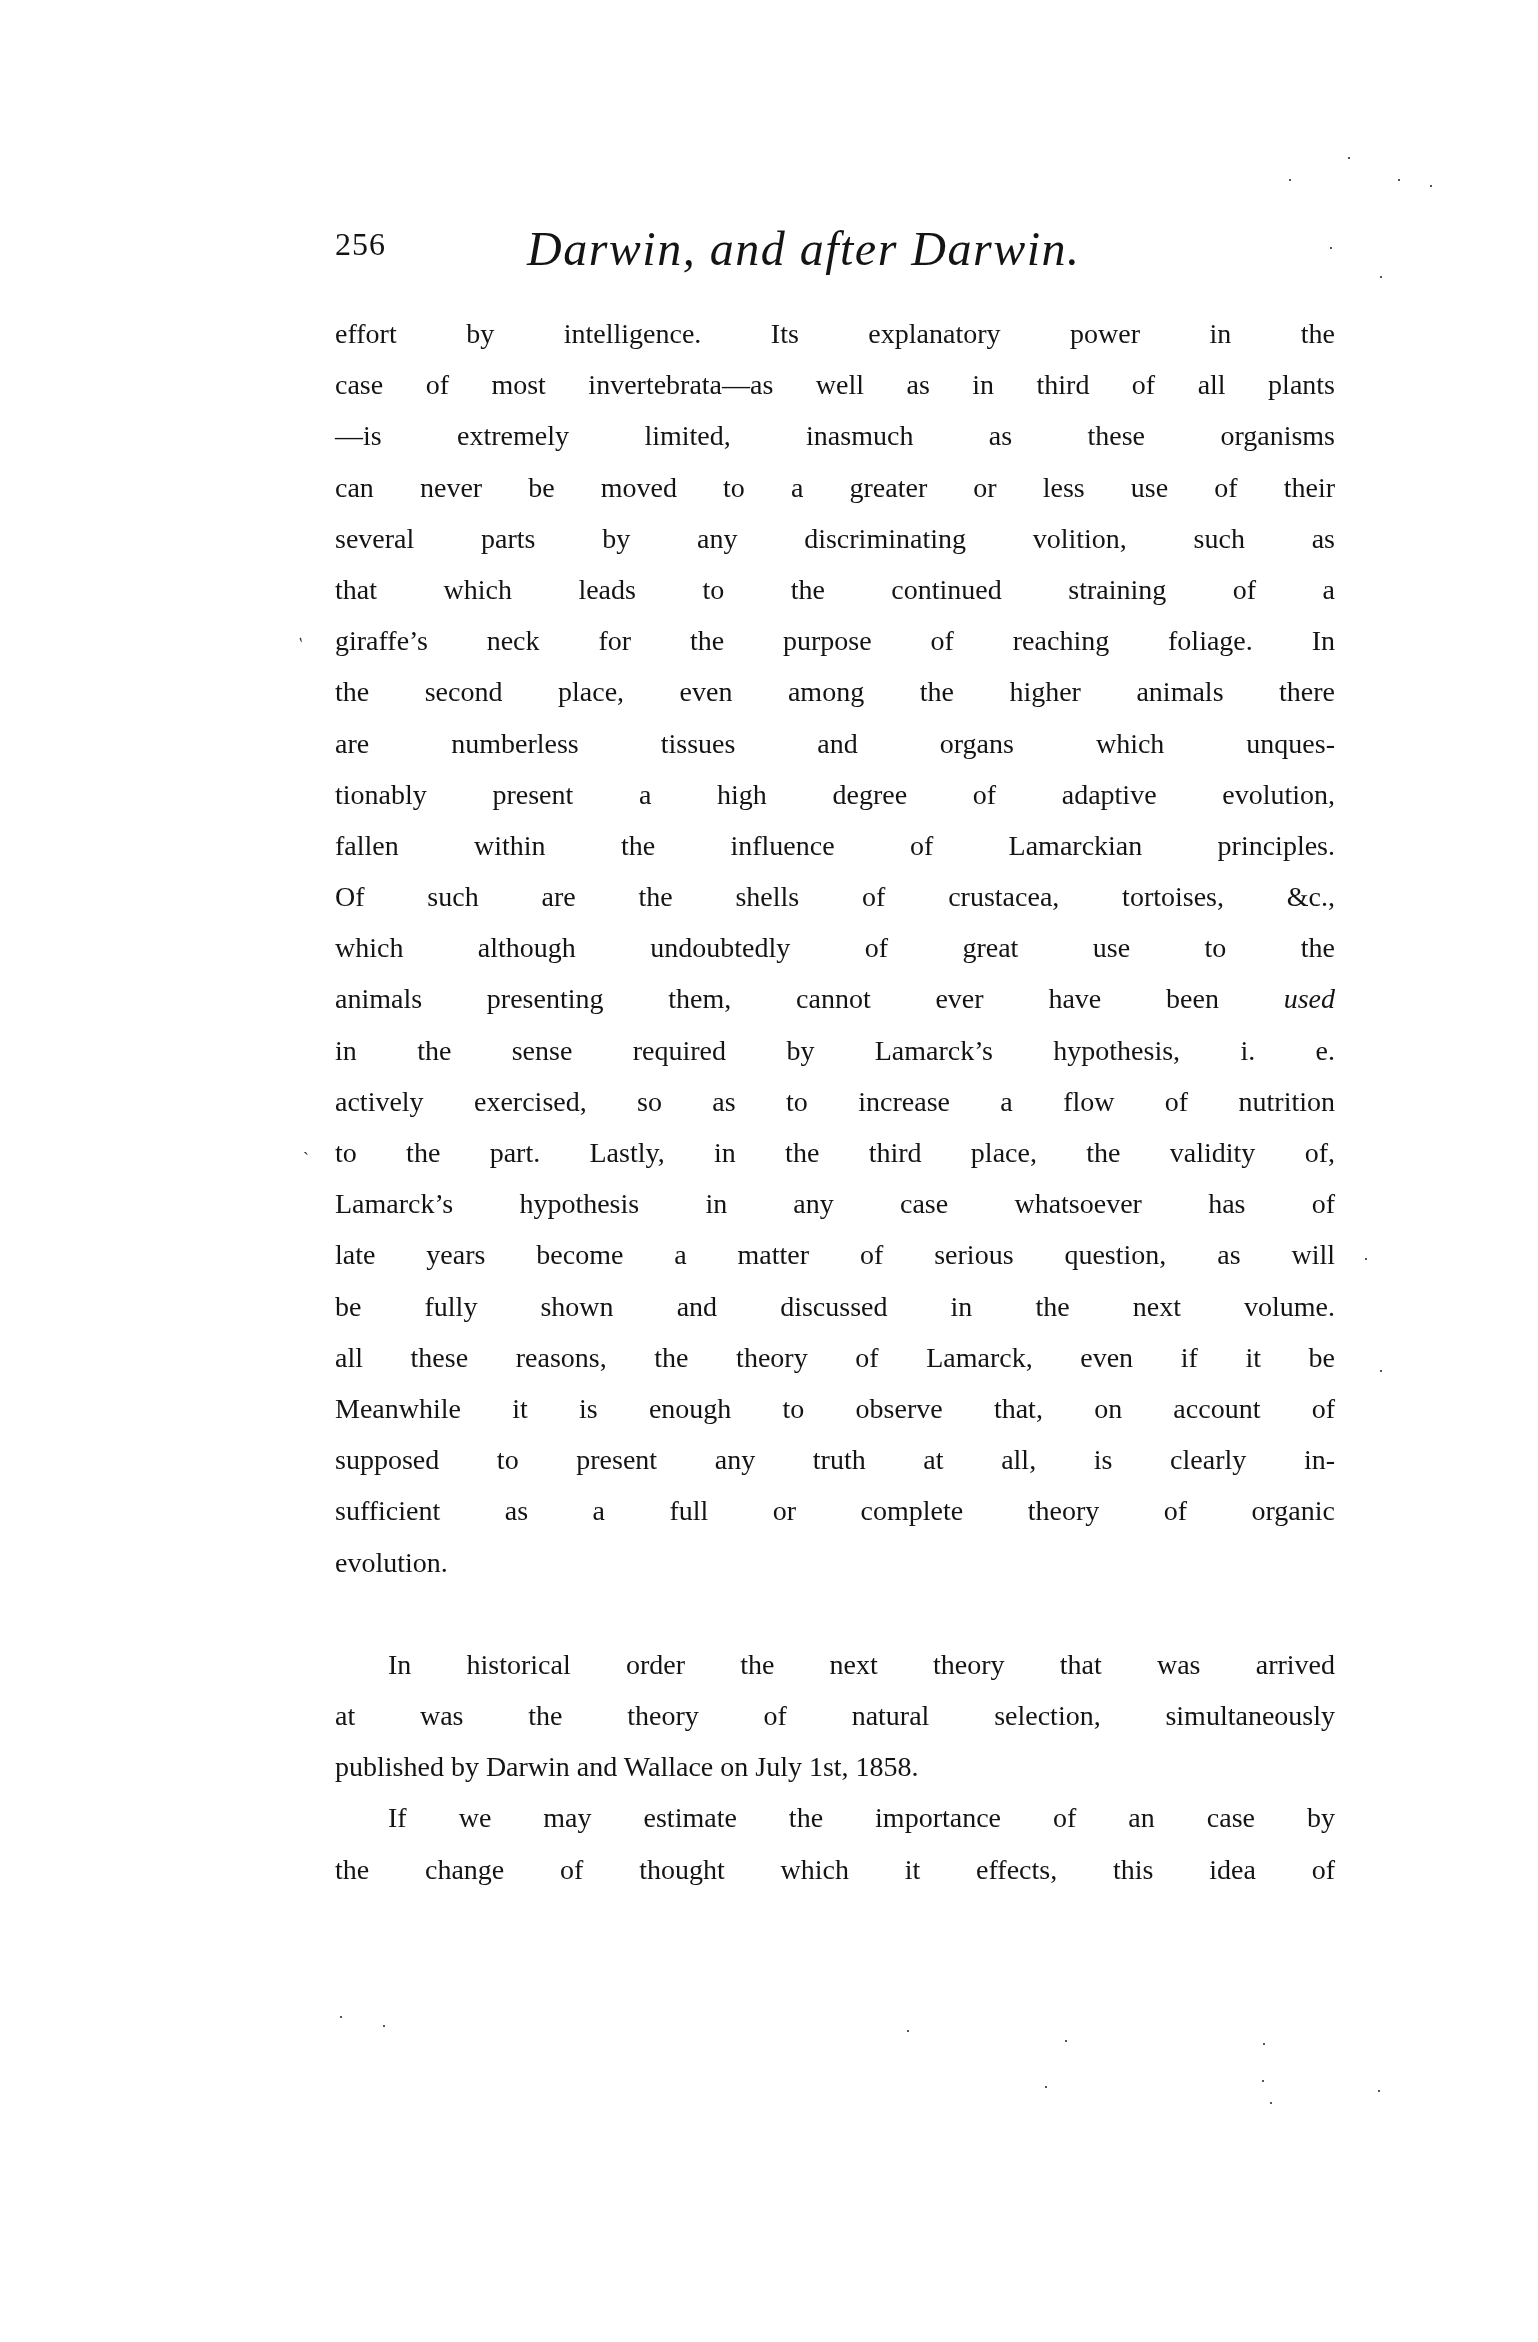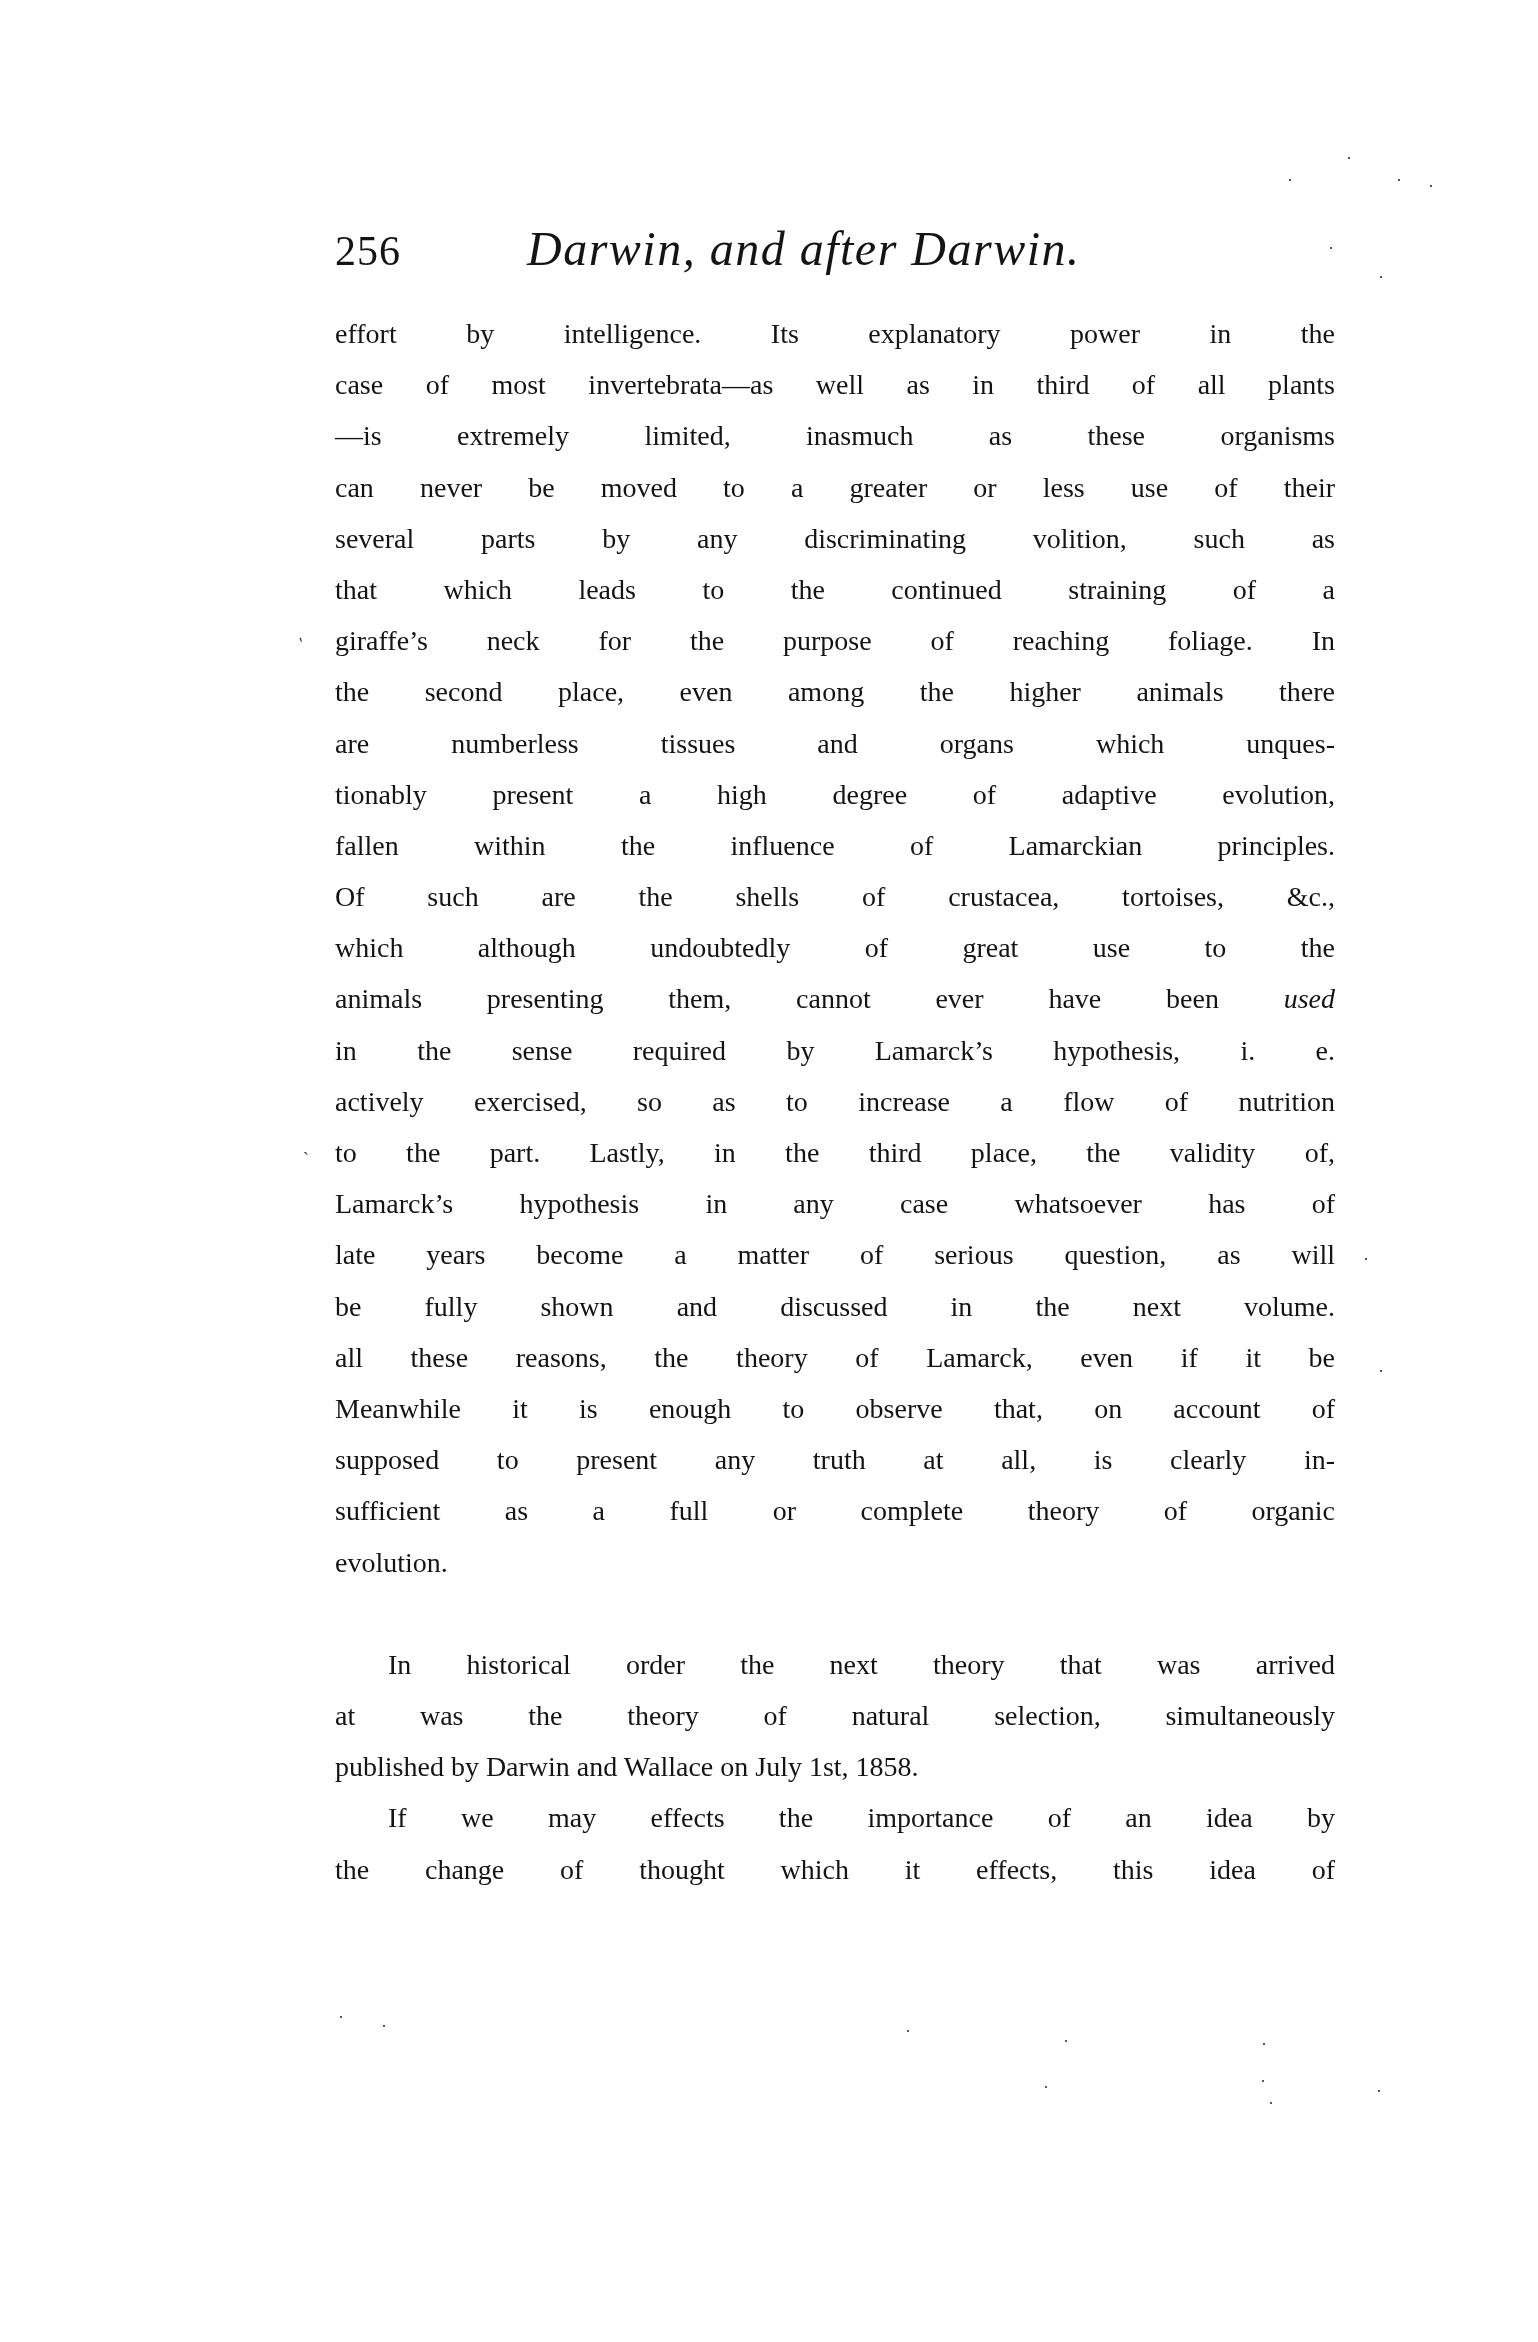--- a/index.html
+++ b/index.html
@@ -26,22 +26,22 @@
     top: 210px;
     width: 1000px;
     height: 60px;
     line-height: 60px;
     font-size: 44px;
     white-space: nowrap;
   }
   .running-head .folio {
     position: absolute;
     left: 0;
-    top: 11px;
-    font-size: 42px;
+    top: 4px;
+    font-size: 32px;
     letter-spacing: 1px;
   }
   .running-head .title {
     position: absolute;
     left: 192px;
     top: 9px;
     font-style: italic;
     font-size: 48px;
     letter-spacing: 1.5px;
   }
@@ -122,21 +122,21 @@
     <div class="line">supposed to present any truth at all, is clearly in-</div>
     <div class="line">sufficient as a full or complete theory of organic</div>
     <div class="line last">evolution.</div>
 
     <div class="line blank"></div>
 
     <div class="line indent">In historical order the next theory that was arrived</div>
     <div class="line">at was the theory of natural selection, simultaneously</div>
     <div class="line last">published by Darwin and Wallace on July 1st, 1858.</div>
 
-    <div class="line indent">If we may effects the importance of an idea by</div>
+    <div class="line indent">If we may estimate the importance of an case by</div>
     <div class="line">the change of thought which it effects, this idea of</div>
   </div>
 
   <span class="margin-mark" style="left:301px; top:634px; transform:rotate(-30deg);">′</span>
   <span class="margin-mark" style="left:303px; top:1150px;">`</span>
 
   <span class="speck" style="left:1348px; top:157px;"></span>
   <span class="speck" style="left:1289px; top:179px;"></span>
   <span class="speck" style="left:1398px; top:179px;"></span>
   <span class="speck" style="left:1430px; top:185px;"></span>

